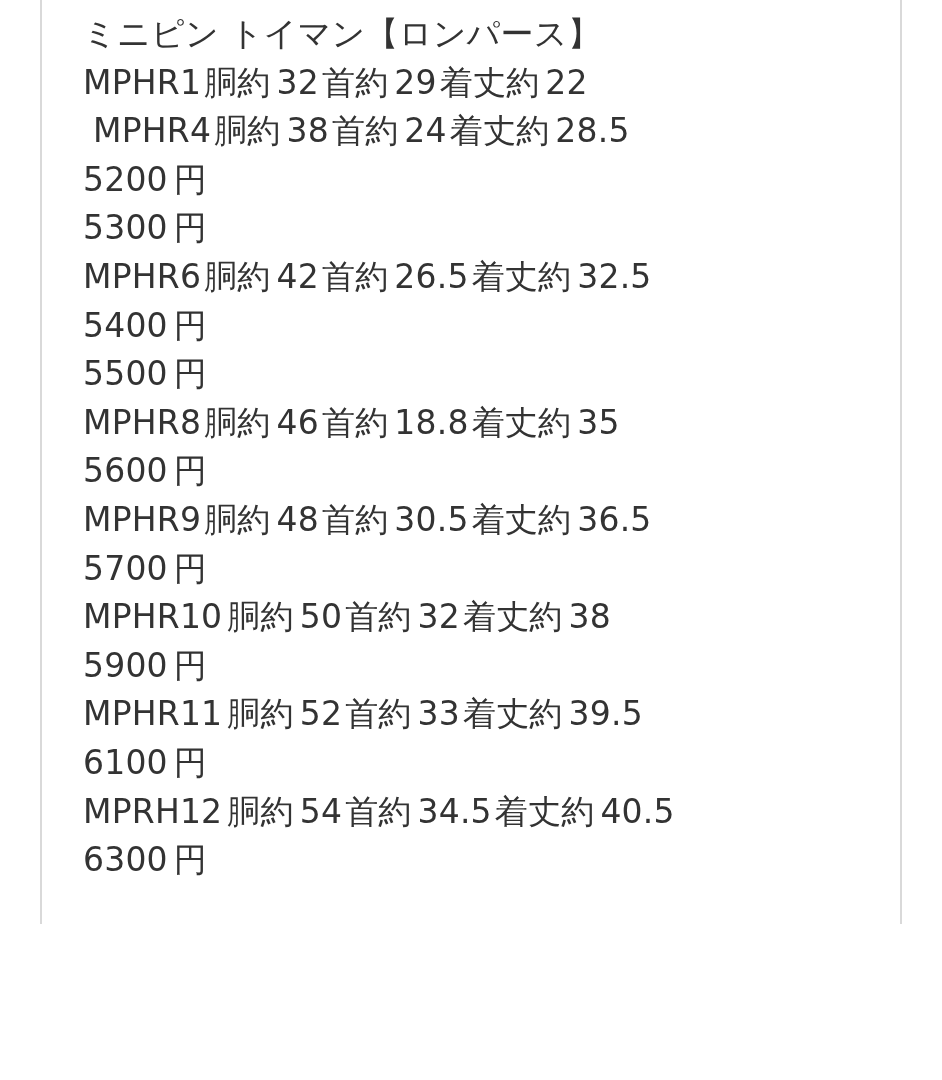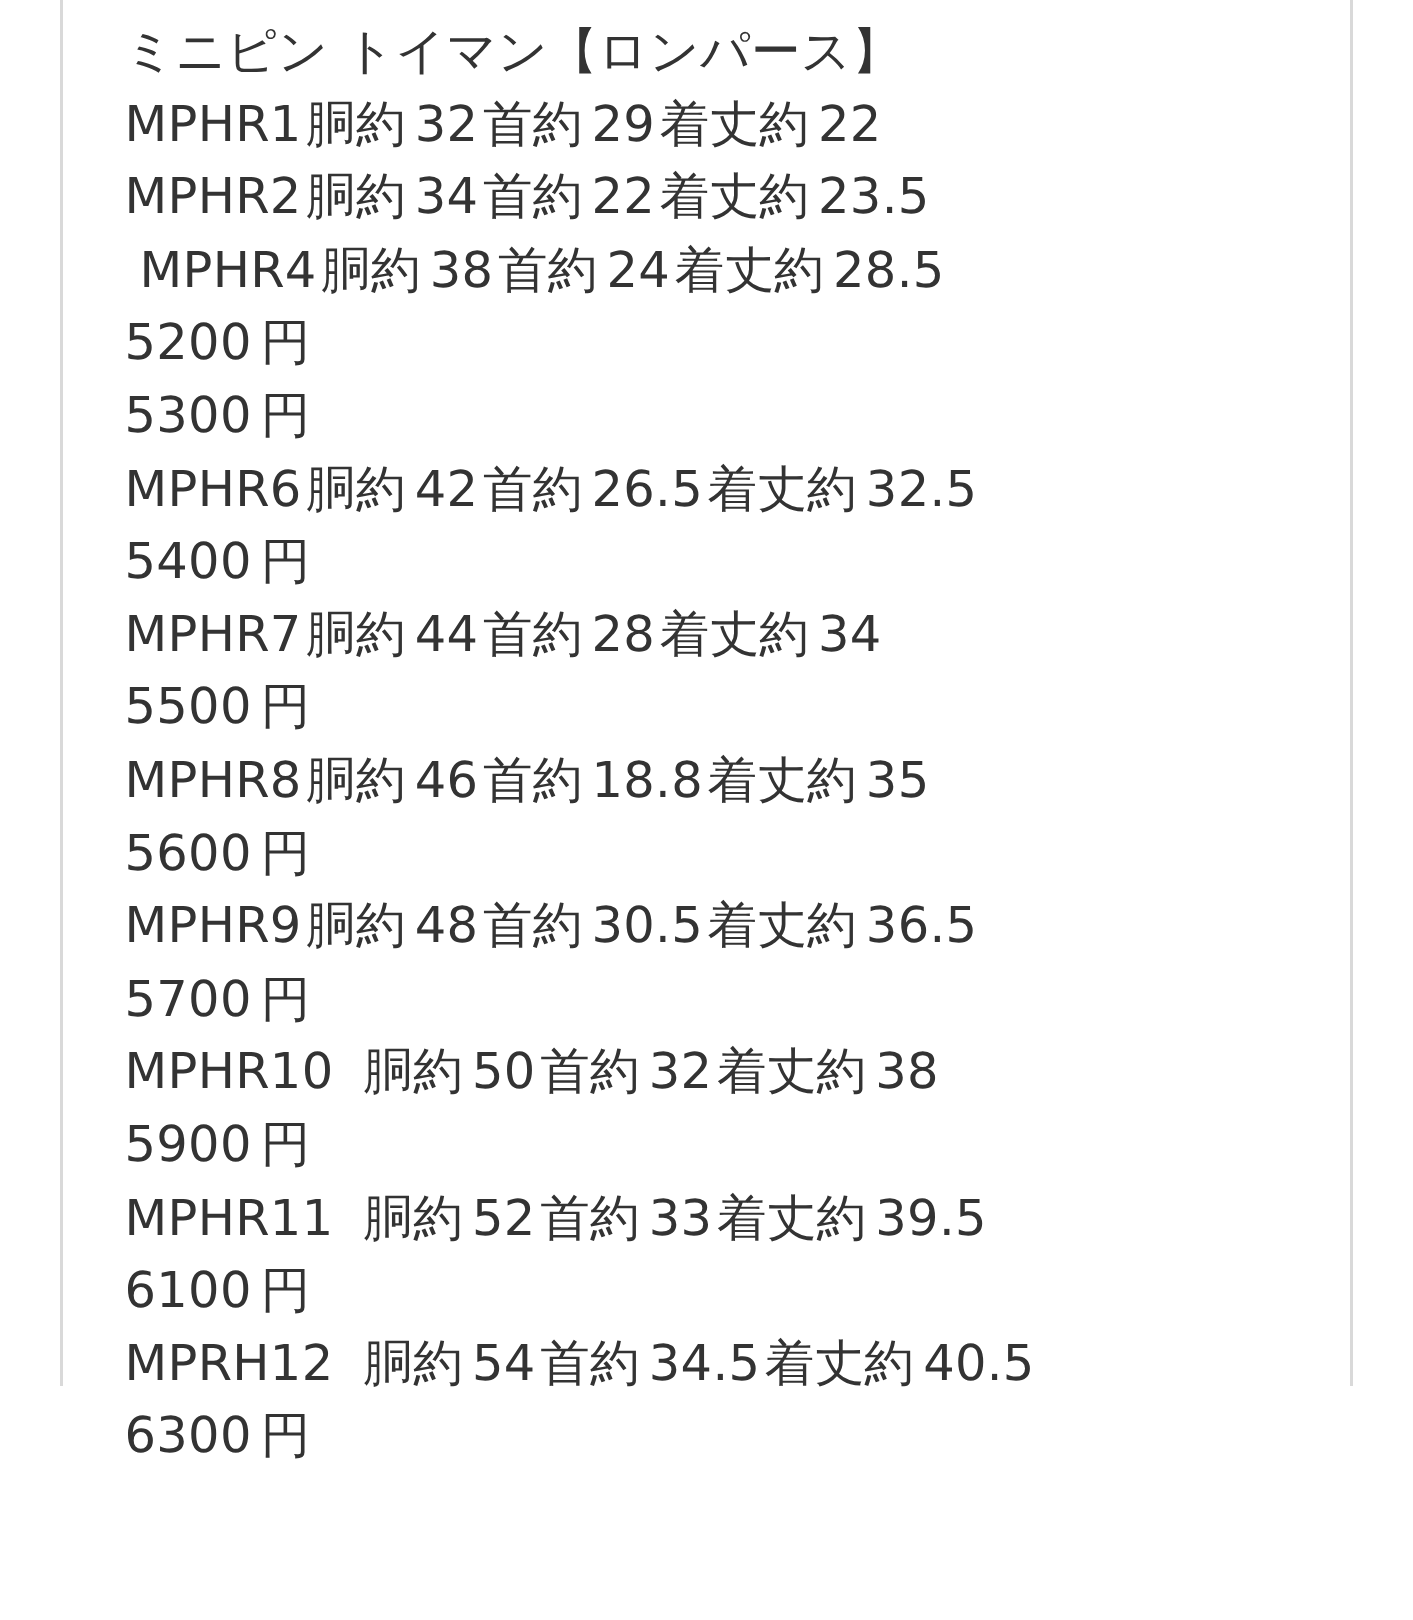--- a/index.html
+++ b/index.html
@@ -34,42 +34,40 @@
     color: #333333;
     font-size: 33px;
     line-height: 48.6px;
     letter-spacing: 0.2px;
   }
   .line { white-space: nowrap; }
   .line.indent { padding-left: 10px; }
   
   .seg { margin-left: 3px; }
   
-  .line.tight .seg:nth-child(2) { margin-left: 20px; }
+  .line.tight .seg:nth-child(2) { margin-left: 5px; }
   
   .val { margin-left: 6px; }
   .yen { margin-left: 6px; }
 </style>
 </head>
 <body>
 
 <div class="page">
   <div class="rule rule-left"></div>
   <div class="rule rule-right"></div>
   <div class="content">
     <div class="line title">ミニピン トイマン【ロンパース】</div>
     <div id="rows">
         <div class="line item-line"><span class="code">MPHR1</span><span class="seg"><span class="lab">胴約</span><span class="val">32</span></span><span class="seg"><span class="lab">首約</span><span class="val">29</span></span><span class="seg"><span class="lab">着丈約</span><span class="val">22</span></span></div>
-        <div class="line item-line"><span class="code">MPHR2</span><span class="seg"><span class="lab">胴約</span><span class="val">34</span></span><span class="seg"><span class="lab">首約</span><span class="val">22</span></span><span class="seg"><span class="lab">着丈約</span><span class="val">23.5</span></span></div>
         <div class="line item-line indent"><span class="code">MPHR4</span><span class="seg"><span class="lab">胴約</span><span class="val">38</span></span><span class="seg"><span class="lab">首約</span><span class="val">24</span></span><span class="seg"><span class="lab">着丈約</span><span class="val">28.5</span></span></div>
         <div class="line price-line"><span class="pnum">5200</span><span class="yen">円</span></div>
         <div class="line price-line"><span class="pnum">5300</span><span class="yen">円</span></div>
         <div class="line item-line"><span class="code">MPHR6</span><span class="seg"><span class="lab">胴約</span><span class="val">42</span></span><span class="seg"><span class="lab">首約</span><span class="val">26.5</span></span><span class="seg"><span class="lab">着丈約</span><span class="val">32.5</span></span></div>
         <div class="line price-line"><span class="pnum">5400</span><span class="yen">円</span></div>
-        <div class="line item-line"><span class="code">MPHR7</span><span class="seg"><span class="lab">胴約</span><span class="val">44</span></span><span class="seg"><span class="lab">首約</span><span class="val">28</span></span><span class="seg"><span class="lab">着丈約</span><span class="val">34</span></span></div>
         <div class="line price-line"><span class="pnum">5500</span><span class="yen">円</span></div>
         <div class="line item-line"><span class="code">MPHR8</span><span class="seg"><span class="lab">胴約</span><span class="val">46</span></span><span class="seg"><span class="lab">首約</span><span class="val">18.8</span></span><span class="seg"><span class="lab">着丈約</span><span class="val">35</span></span></div>
         <div class="line price-line"><span class="pnum">5600</span><span class="yen">円</span></div>
         <div class="line item-line"><span class="code">MPHR9</span><span class="seg"><span class="lab">胴約</span><span class="val">48</span></span><span class="seg"><span class="lab">首約</span><span class="val">30.5</span></span><span class="seg"><span class="lab">着丈約</span><span class="val">36.5</span></span></div>
         <div class="line price-line"><span class="pnum">5700</span><span class="yen">円</span></div>
         <div class="line item-line tight"><span class="code">MPHR10</span><span class="seg"><span class="lab">胴約</span><span class="val">50</span></span><span class="seg"><span class="lab">首約</span><span class="val">32</span></span><span class="seg"><span class="lab">着丈約</span><span class="val">38</span></span></div>
         <div class="line price-line"><span class="pnum">5900</span><span class="yen">円</span></div>
         <div class="line item-line tight"><span class="code">MPHR11</span><span class="seg"><span class="lab">胴約</span><span class="val">52</span></span><span class="seg"><span class="lab">首約</span><span class="val">33</span></span><span class="seg"><span class="lab">着丈約</span><span class="val">39.5</span></span></div>
         <div class="line price-line"><span class="pnum">6100</span><span class="yen">円</span></div>
         <div class="line item-line tight"><span class="code">MPRH12</span><span class="seg"><span class="lab">胴約</span><span class="val">54</span></span><span class="seg"><span class="lab">首約</span><span class="val">34.5</span></span><span class="seg"><span class="lab">着丈約</span><span class="val">40.5</span></span></div>

